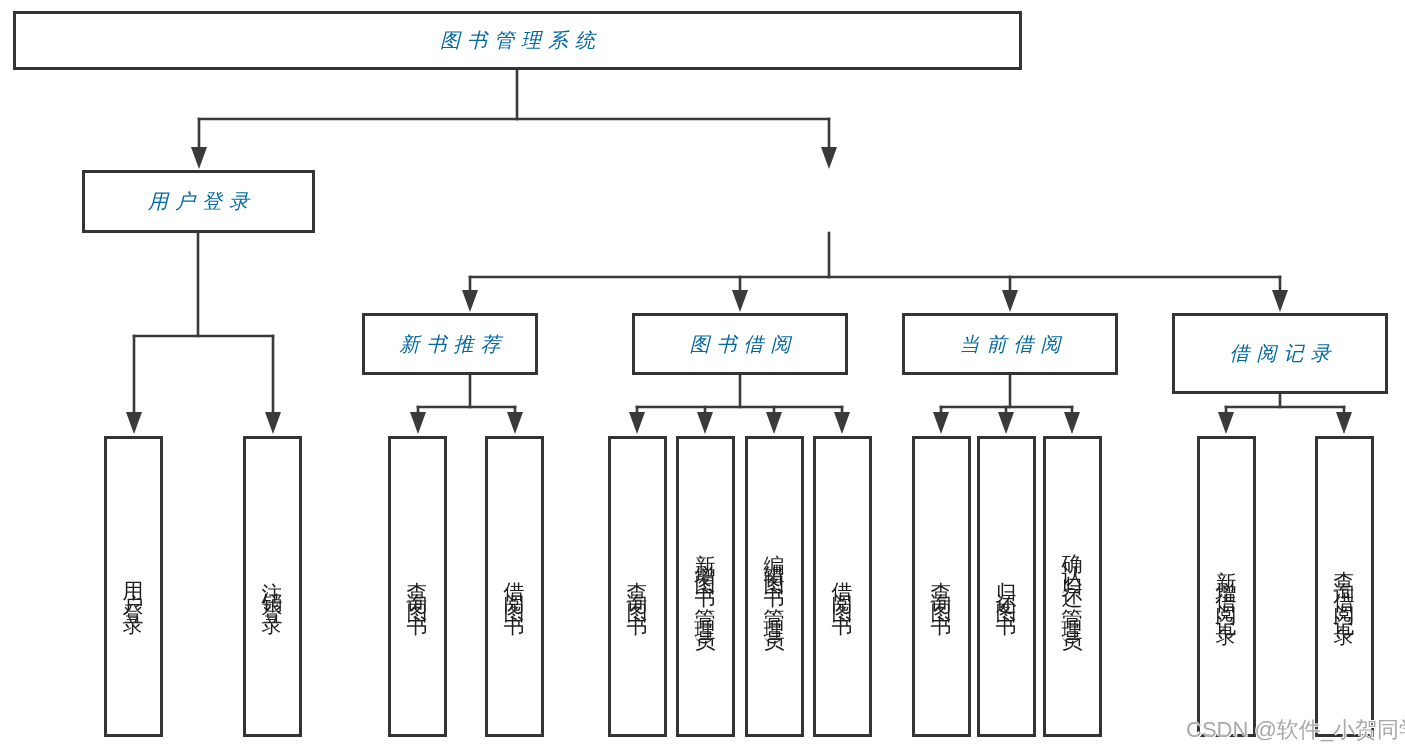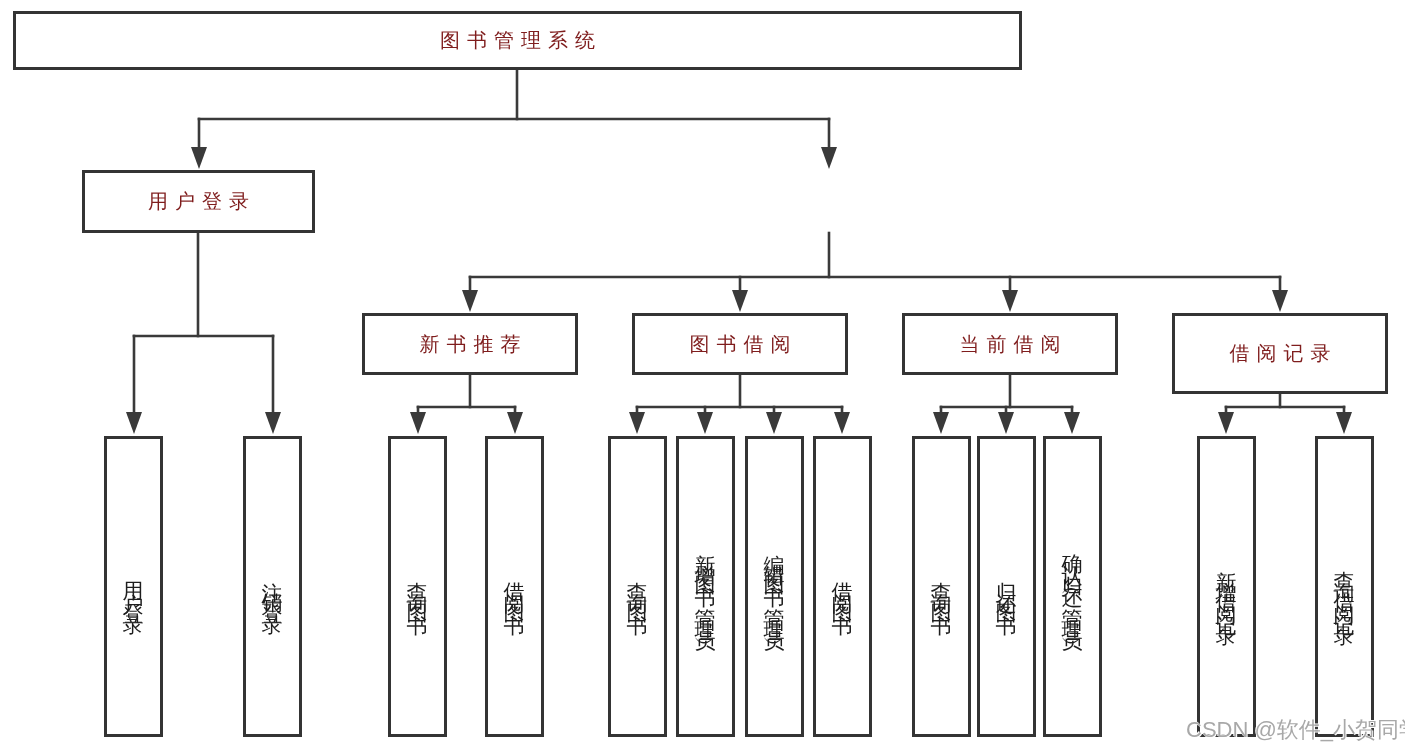--- a/index.html
+++ b/index.html
@@ -28,22 +28,23 @@
     border: 3px solid #343434;
     display: flex;
     align-items: center;
     justify-content: center;
     z-index: 2;
   }
   .h-label {
     font-size: 20px;
     letter-spacing: 7px;
     text-indent: 7px;
-    color: #7f1d1d;
+    color: #0369a1;
     white-space: nowrap;
+    font-style: italic;
   }
   .v-label {
     writing-mode: vertical-rl;
     text-orientation: mixed;
     font-size: 21px;
     letter-spacing: 11px;
     color: #1e1e1e;
     line-height: 1;
     white-space: nowrap;
   }
@@ -138,21 +139,21 @@
   </svg>
 
   <div class="box" style="left:13px; top:11px; width:1009px; height:59px;">
     <span class="h-label">图书管理系统</span>
   </div>
 
   <div class="box" style="left:82px; top:170px; width:233px; height:63px;">
     <span class="h-label">用户登录</span>
   </div>
 
-  <div class="box" style="left:362px; top:313px; width:216px; height:62px;">
+  <div class="box" style="left:362px; top:313px; width:176px; height:62px;">
     <span class="h-label">新书推荐</span>
   </div>
   <div class="box" style="left:632px; top:313px; width:216px; height:62px;">
     <span class="h-label">图书借阅</span>
   </div>
   <div class="box" style="left:902px; top:313px; width:216px; height:62px;text-align:center;">
     <span class="h-label">当前借阅</span>
   </div>
   <div class="box" style="left:1172px; top:313px; width:216px; height:81px;">
     <span class="h-label">借阅记录</span>

